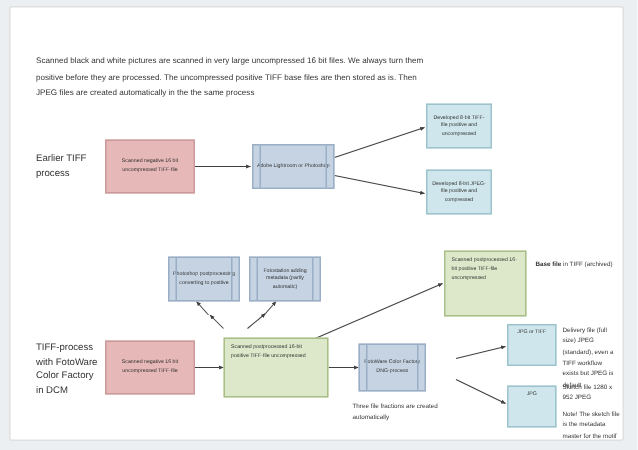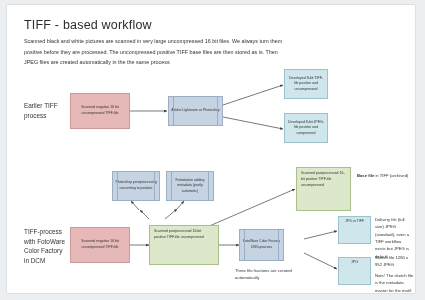--- a/index.html
+++ b/index.html
@@ -77,21 +77,20 @@
     <line x1="158" y1="214" x2="170" y2="204" stroke="#404040" stroke-width="0.7" marker-end="url(#ah)"></line>
     <line x1="170" y1="204" x2="177" y2="196" stroke="#404040" stroke-width="0.7" marker-end="url(#ah)"></line>
 
     <line x1="123" y1="240" x2="142" y2="240" stroke="#404040" stroke-width="0.7" marker-end="url(#ah)"></line>
     <line x1="212" y1="240" x2="232" y2="240" stroke="#404040" stroke-width="0.7" marker-end="url(#ah)"></line>
     <line x1="200" y1="222" x2="288" y2="184" stroke="#404040" stroke-width="0.7" marker-end="url(#ah)"></line>
     <line x1="297" y1="234" x2="330" y2="226" stroke="#404040" stroke-width="0.7" marker-end="url(#ah)"></line>
     <line x1="297" y1="248" x2="330" y2="264" stroke="#404040" stroke-width="0.7" marker-end="url(#ah)"></line>
   </svg>
 
-  <div class="t-title">TIFF - based workflow</div>
   <div class="t-intro">Scanned black and white pictures are scanned in very large uncompressed 16 bit files. We always turn them positive before they are processed. The uncompressed positive TIFF base files are then stored as is. Then JPEG files are created automatically in the the same process</div>
 
   <div class="t-stage" style="left:17px;top:96px;width:70px;white-space:pre-line;">Earlier TIFF
 process</div>
 
   <div class="t-stage" style="left:17px;top:222px;width:80px;white-space:pre-line;">TIFF-process
 with FotoWare
 Color Factory
 in DCM</div>
 

